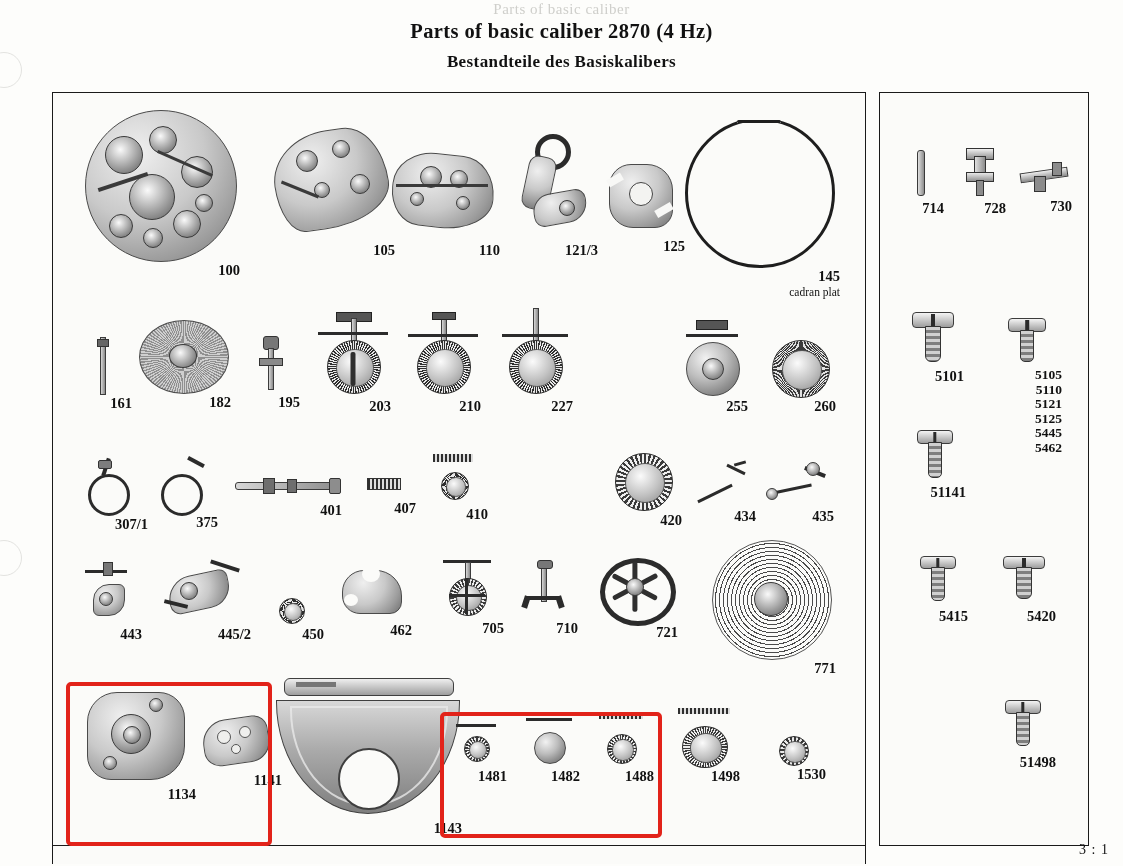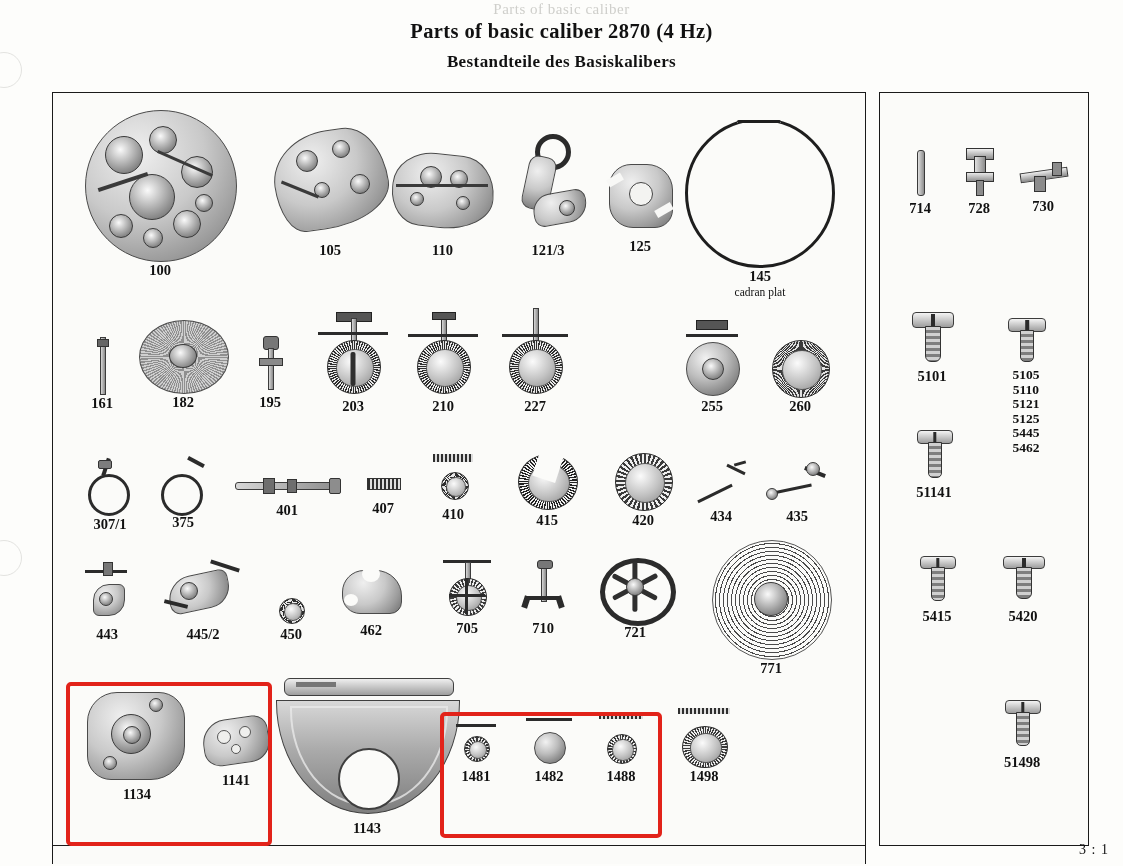--- a/index.html
+++ b/index.html
@@ -49,21 +49,21 @@
     position:absolute;left:52px;top:846px;width:812px;height:18px;
     border-left:1.5px solid #1a1a1a;border-right:1.5px solid #1a1a1a;
     background:#fbfbf9;
   }
   .scale{
     position:absolute;right:14px;bottom:8px;font-size:14px;letter-spacing:1px;
   }
 
   
   .part{
-    position:absolute;text-align:center;
+    position:absolute;text-align:right;
   }
   .art{
     position:relative;margin:0 auto;
   }
   .lbl{
     font-size:14.5px;font-weight:bold;line-height:16px;margin-top:2px;
     white-space:pre-line;
   }
   .sub{
     font-size:11.5px;font-weight:normal;line-height:13px;
@@ -339,28 +339,20 @@
 
   <div class="part" style="left:418px;top:452px;width:70px;">
     <div class="art" style="width:52px;height:52px;">
       <div style="position:absolute;left:6px;top:2px;width:40px;height:8px;
         background:repeating-linear-gradient(90deg,#2f2f2f 0 2px,#ddd 2px 4px);"></div>
       <div class="gear" style="position:absolute;left:14px;top:20px;width:26px;height:26px;"></div>
     </div>
     <div class="lbl">410</div>
   </div>
 
-  <div class="part" style="left:505px;top:452px;width:84px;">
-    <div class="art" style="width:62px;height:58px;">
-      <div class="gear" style="position:absolute;left:2px;top:2px;width:58px;height:54px;
-        background:repeating-conic-gradient(#222 0deg 3deg,#f0f0f0 3deg 6deg);"></div>
-      <div style="position:absolute;left:20px;top:0;width:24px;height:28px;background:#fbfbf9;transform:rotate(18deg);"></div>
-    </div>
-    <div class="lbl">415</div>
-  </div>
 
   <div class="part" style="left:604px;top:452px;width:78px;">
     <div class="art" style="width:58px;height:58px;">
       <div class="gear" style="position:absolute;left:1px;top:1px;width:56px;height:56px;
         background:repeating-conic-gradient(#3a3a3a 0deg 5deg,#efefef 5deg 10deg);"></div>
     </div>
     <div class="lbl">420</div>
   </div>
 
   <div class="part" style="left:686px;top:462px;width:70px;">
@@ -532,20 +524,27 @@
   <div class="part" style="left:668px;top:704px;width:72px;">
     <div class="art" style="width:56px;height:62px;">
       <div style="position:absolute;left:2px;top:4px;width:52px;height:6px;
         background:repeating-linear-gradient(90deg,#2f2f2f 0 2px,#ddd 2px 4px);"></div>
       <div class="gear" style="position:absolute;left:6px;top:22px;width:44px;height:40px;
         background:repeating-conic-gradient(#3a3a3a 0deg 4deg,#ececec 4deg 8deg);"></div>
     </div>
     <div class="lbl">1498</div>
   </div>
 
+  <div class="part" style="left:760px;top:722px;width:66px;">
+    <div class="art" style="width:36px;height:42px;">
+      <div class="gear" style="position:absolute;left:4px;top:14px;width:28px;height:28px;
+        background:repeating-conic-gradient(#3a3a3a 0deg 9deg,#e9e9e9 9deg 18deg);"></div>
+    </div>
+    <div class="lbl">1530</div>
+  </div>
 
   <div class="part" style="left:896px;top:150px;width:48px;">
     <div class="art" style="width:16px;height:48px;">
       <div style="position:absolute;left:5px;top:0;width:6px;height:44px;border-radius:3px;
         background:linear-gradient(90deg,#e0e0e0,#8c8c8c);border:1px solid #3a3a3a;"></div>
     </div>
     <div class="lbl">714</div>
   </div>
 
   <div class="part" style="left:952px;top:146px;width:54px;">

